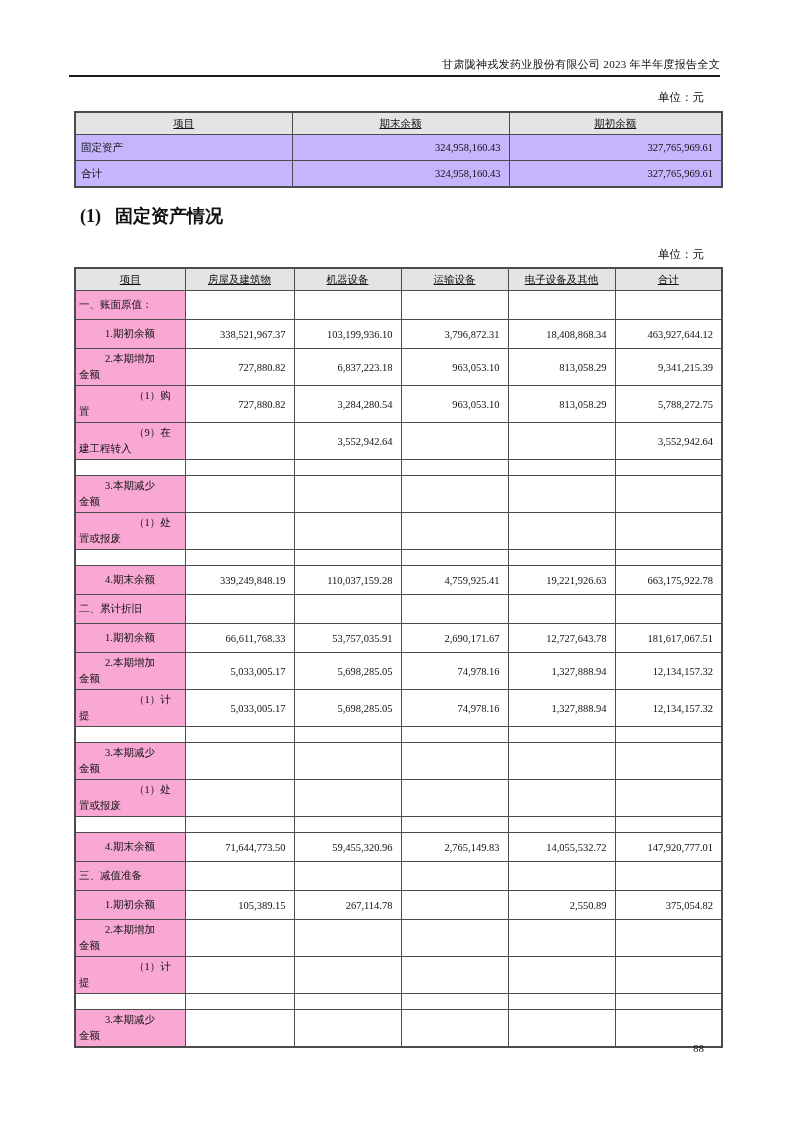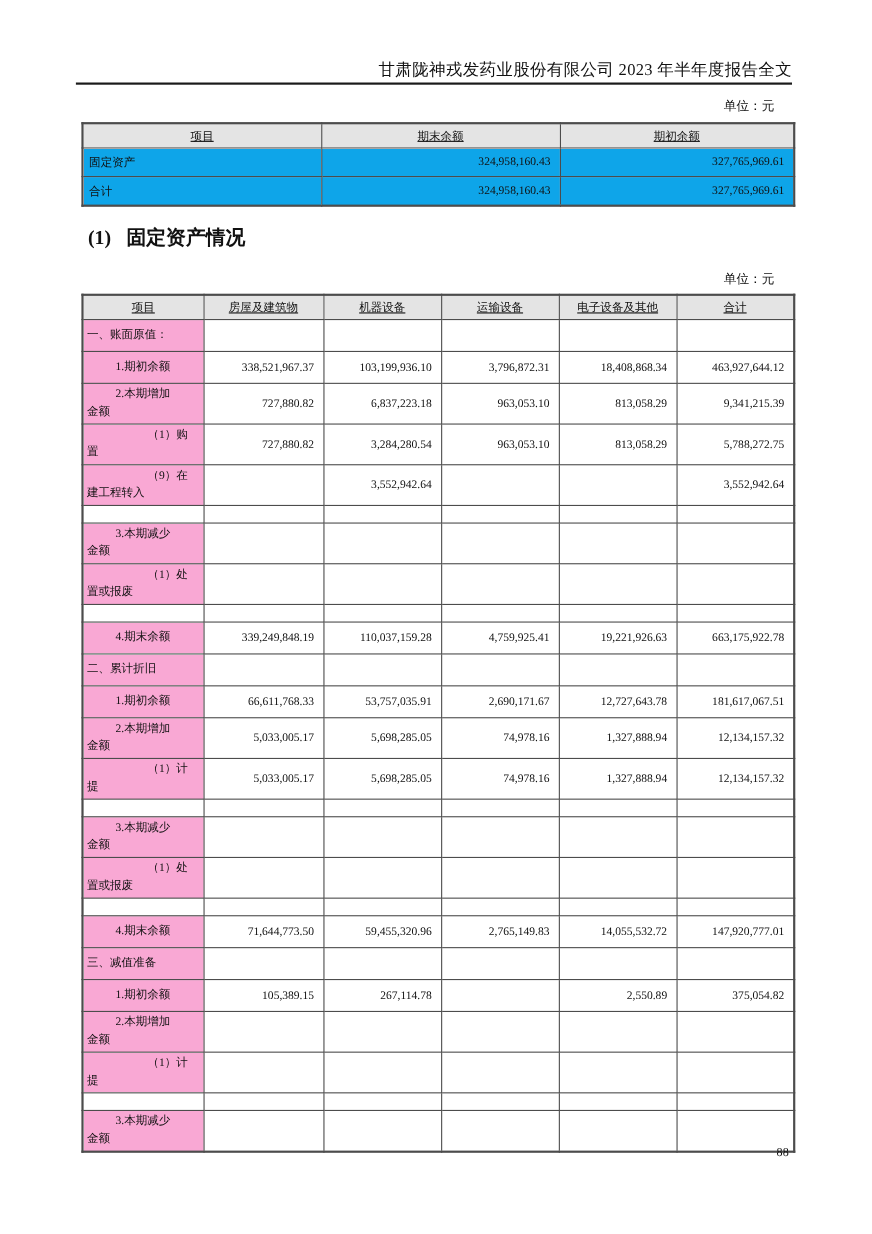--- a/index.html
+++ b/index.html
@@ -13,21 +13,21 @@
     position: relative;
     width: 793px;
     height: 1122px;
     box-sizing: border-box;
     padding: 56px 73px 0 69px;
     background: #ffffff;
     overflow: hidden;
   }
   .doc-header {
     text-align: right;
-    font-size: 15px;
+    font-size: 11px;
     line-height: 16px;
     padding-bottom: 3px;
     border-bottom: 2px solid #1a1a1a;
     letter-spacing: 0.3px;
   }
   .unit-line {
     text-align: right;
     font-size: 11.5px;
     line-height: 14px;
     margin-top: 13px;
@@ -51,21 +51,21 @@
   table.t th {
     background: #e4e4e4;
     text-align: center;
     height: 19px;
     padding: 1px 2px;
     text-decoration: underline;
   }
 
   
   .t1 { margin-top: 7px; }
-  .t1 td { height: 23px; background: #0ea5e9; }
+  .t1 td { height: 23px; background: #c4b5fd; }
   .t1 td.lbl0 { text-align: left; padding-left: 5px; }
 
   
   .t2 { margin-top: 6px; }
   .t2 th { height: 20px; }
   .t2 td { height: 24px; background: #ffffff; }
   .t2 td.lbl {
     background: #f9a8d4;
     text-align: left;
     padding: 2px 3px;
@@ -89,21 +89,21 @@
     padding-left: 11px;
     font-size: 18px;
     font-weight: bold;
     line-height: 17px;
   }
   .sec-heading .sec-num { margin-right: 14px; }
 
   .page-number {
     position: absolute;
     top: 1042px;
-    right: 76px;
+    right: 89px;
     font-size: 11px;
   }
 </style>
 </head>
 <body>
 
 <div class="page">
 
   <div class="doc-header">
     <span>甘肃陇神戎发药业股份有限公司 2023 年半年度报告全文</span>

